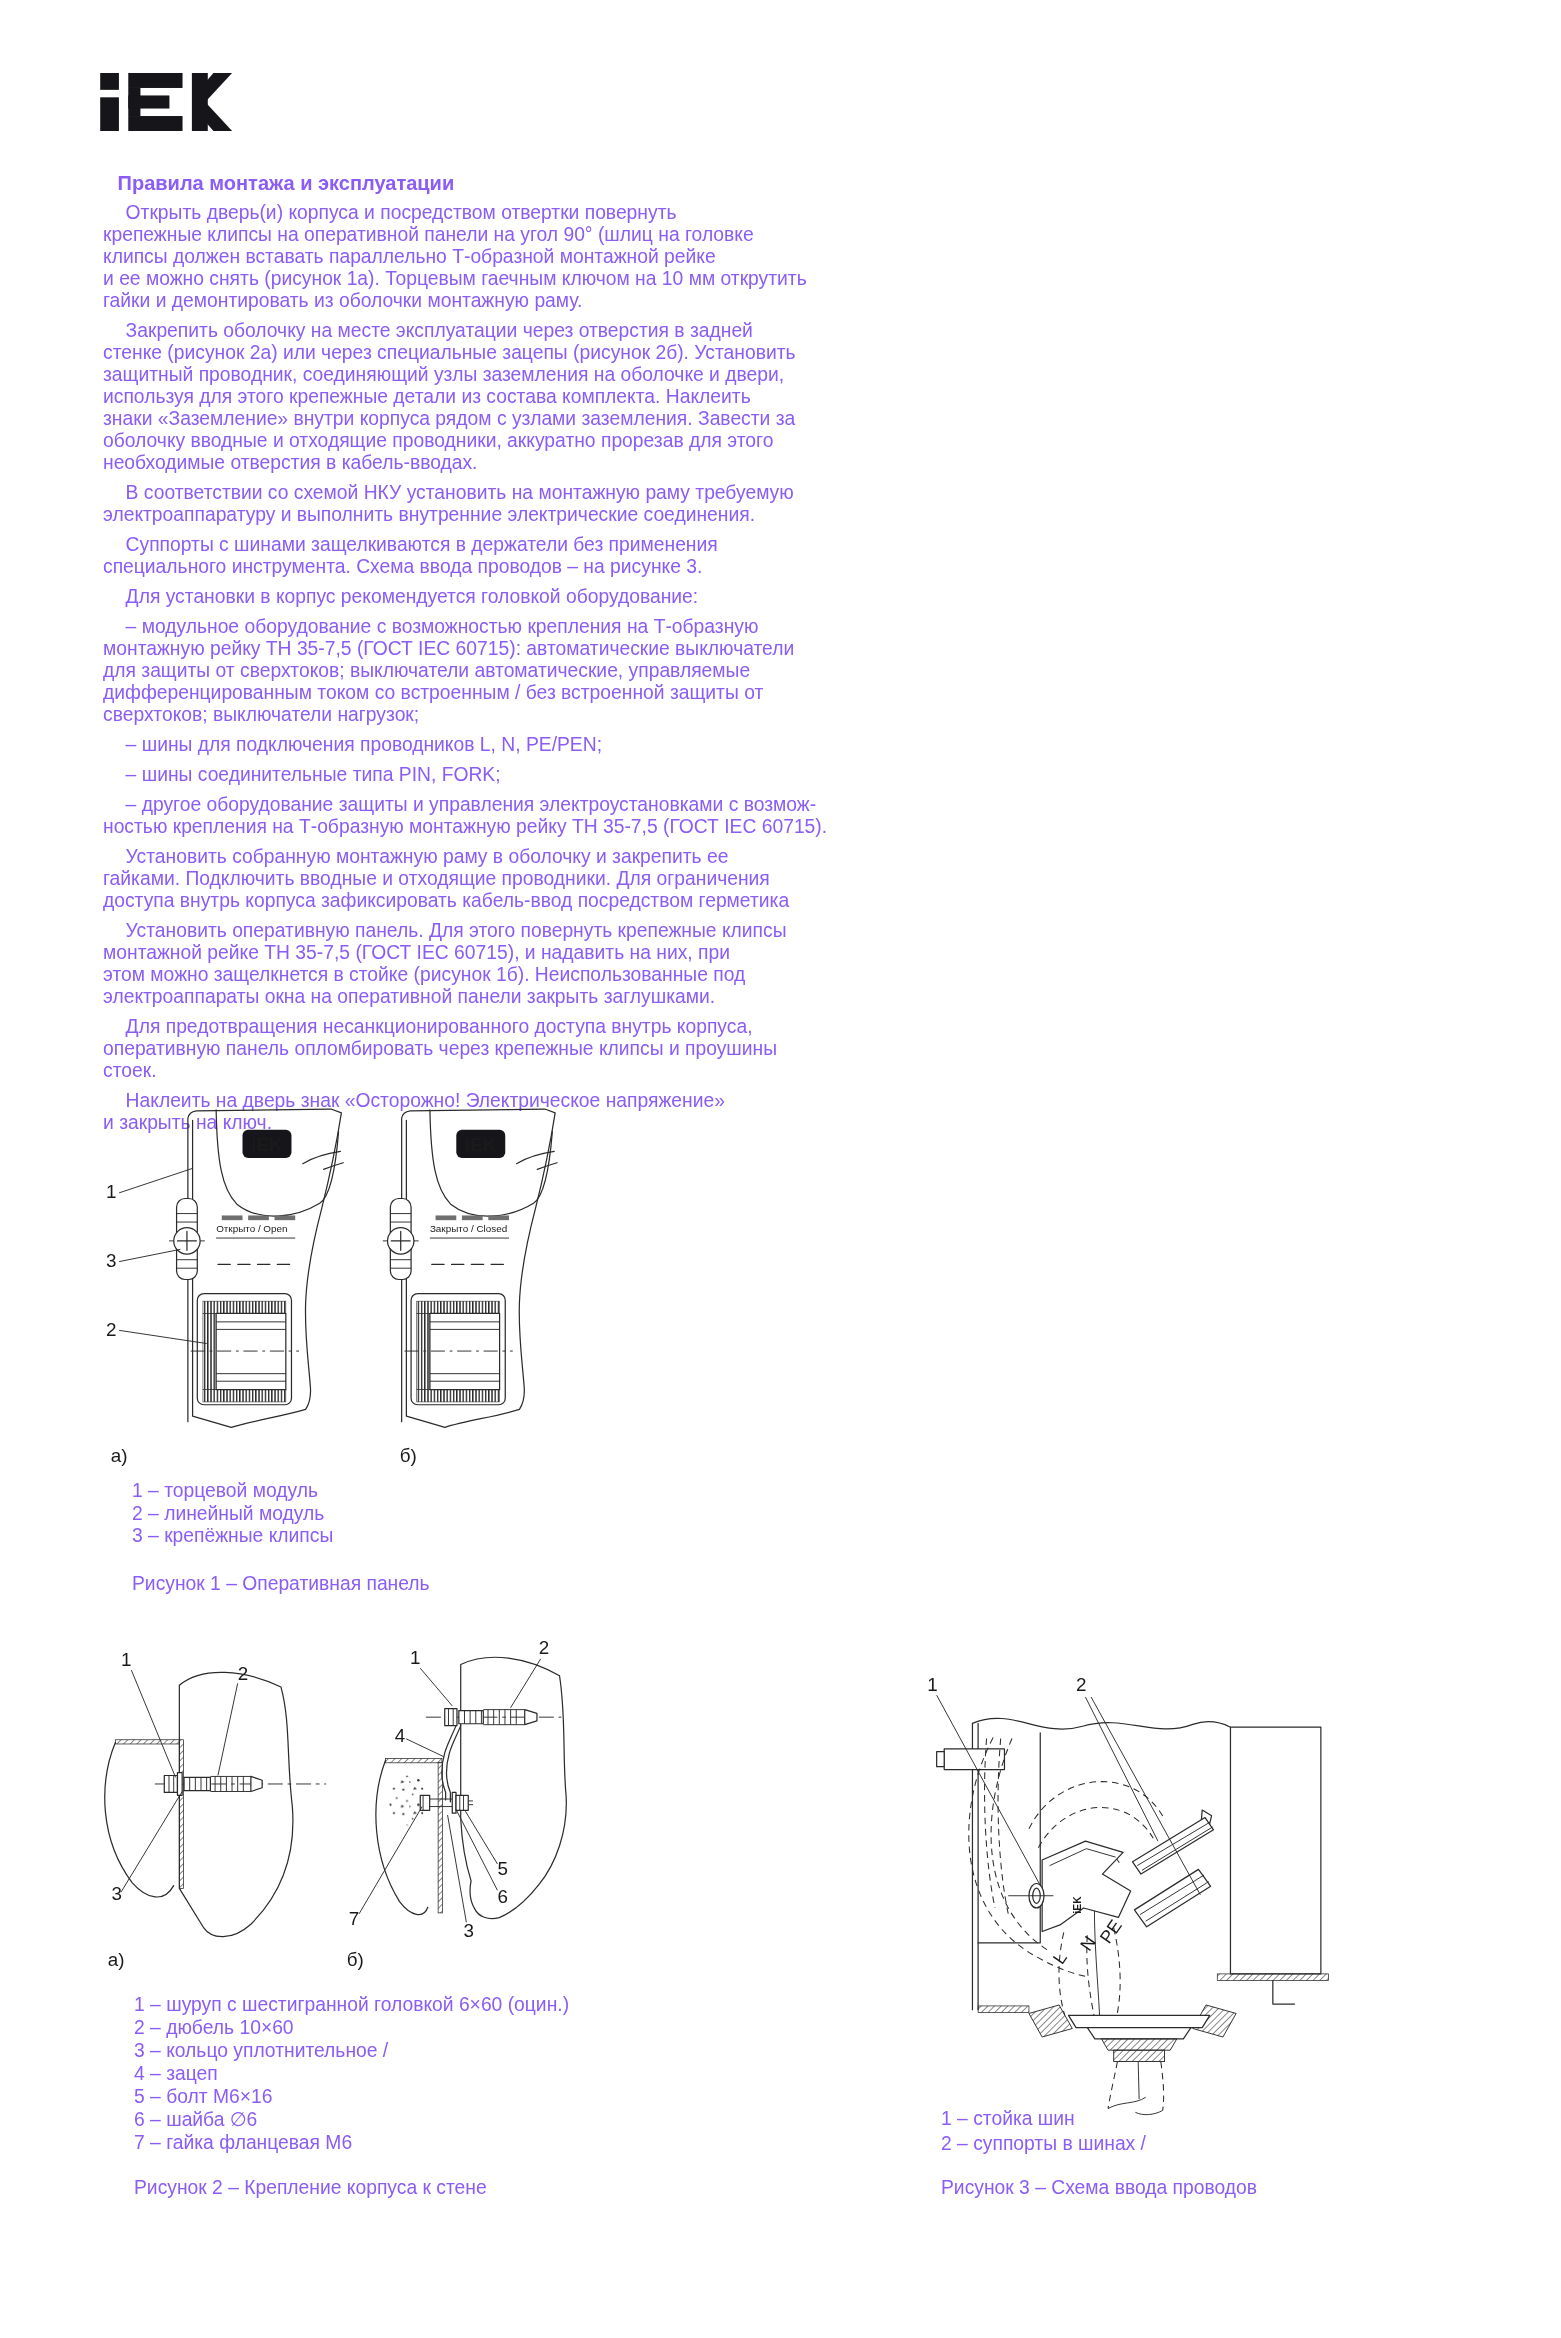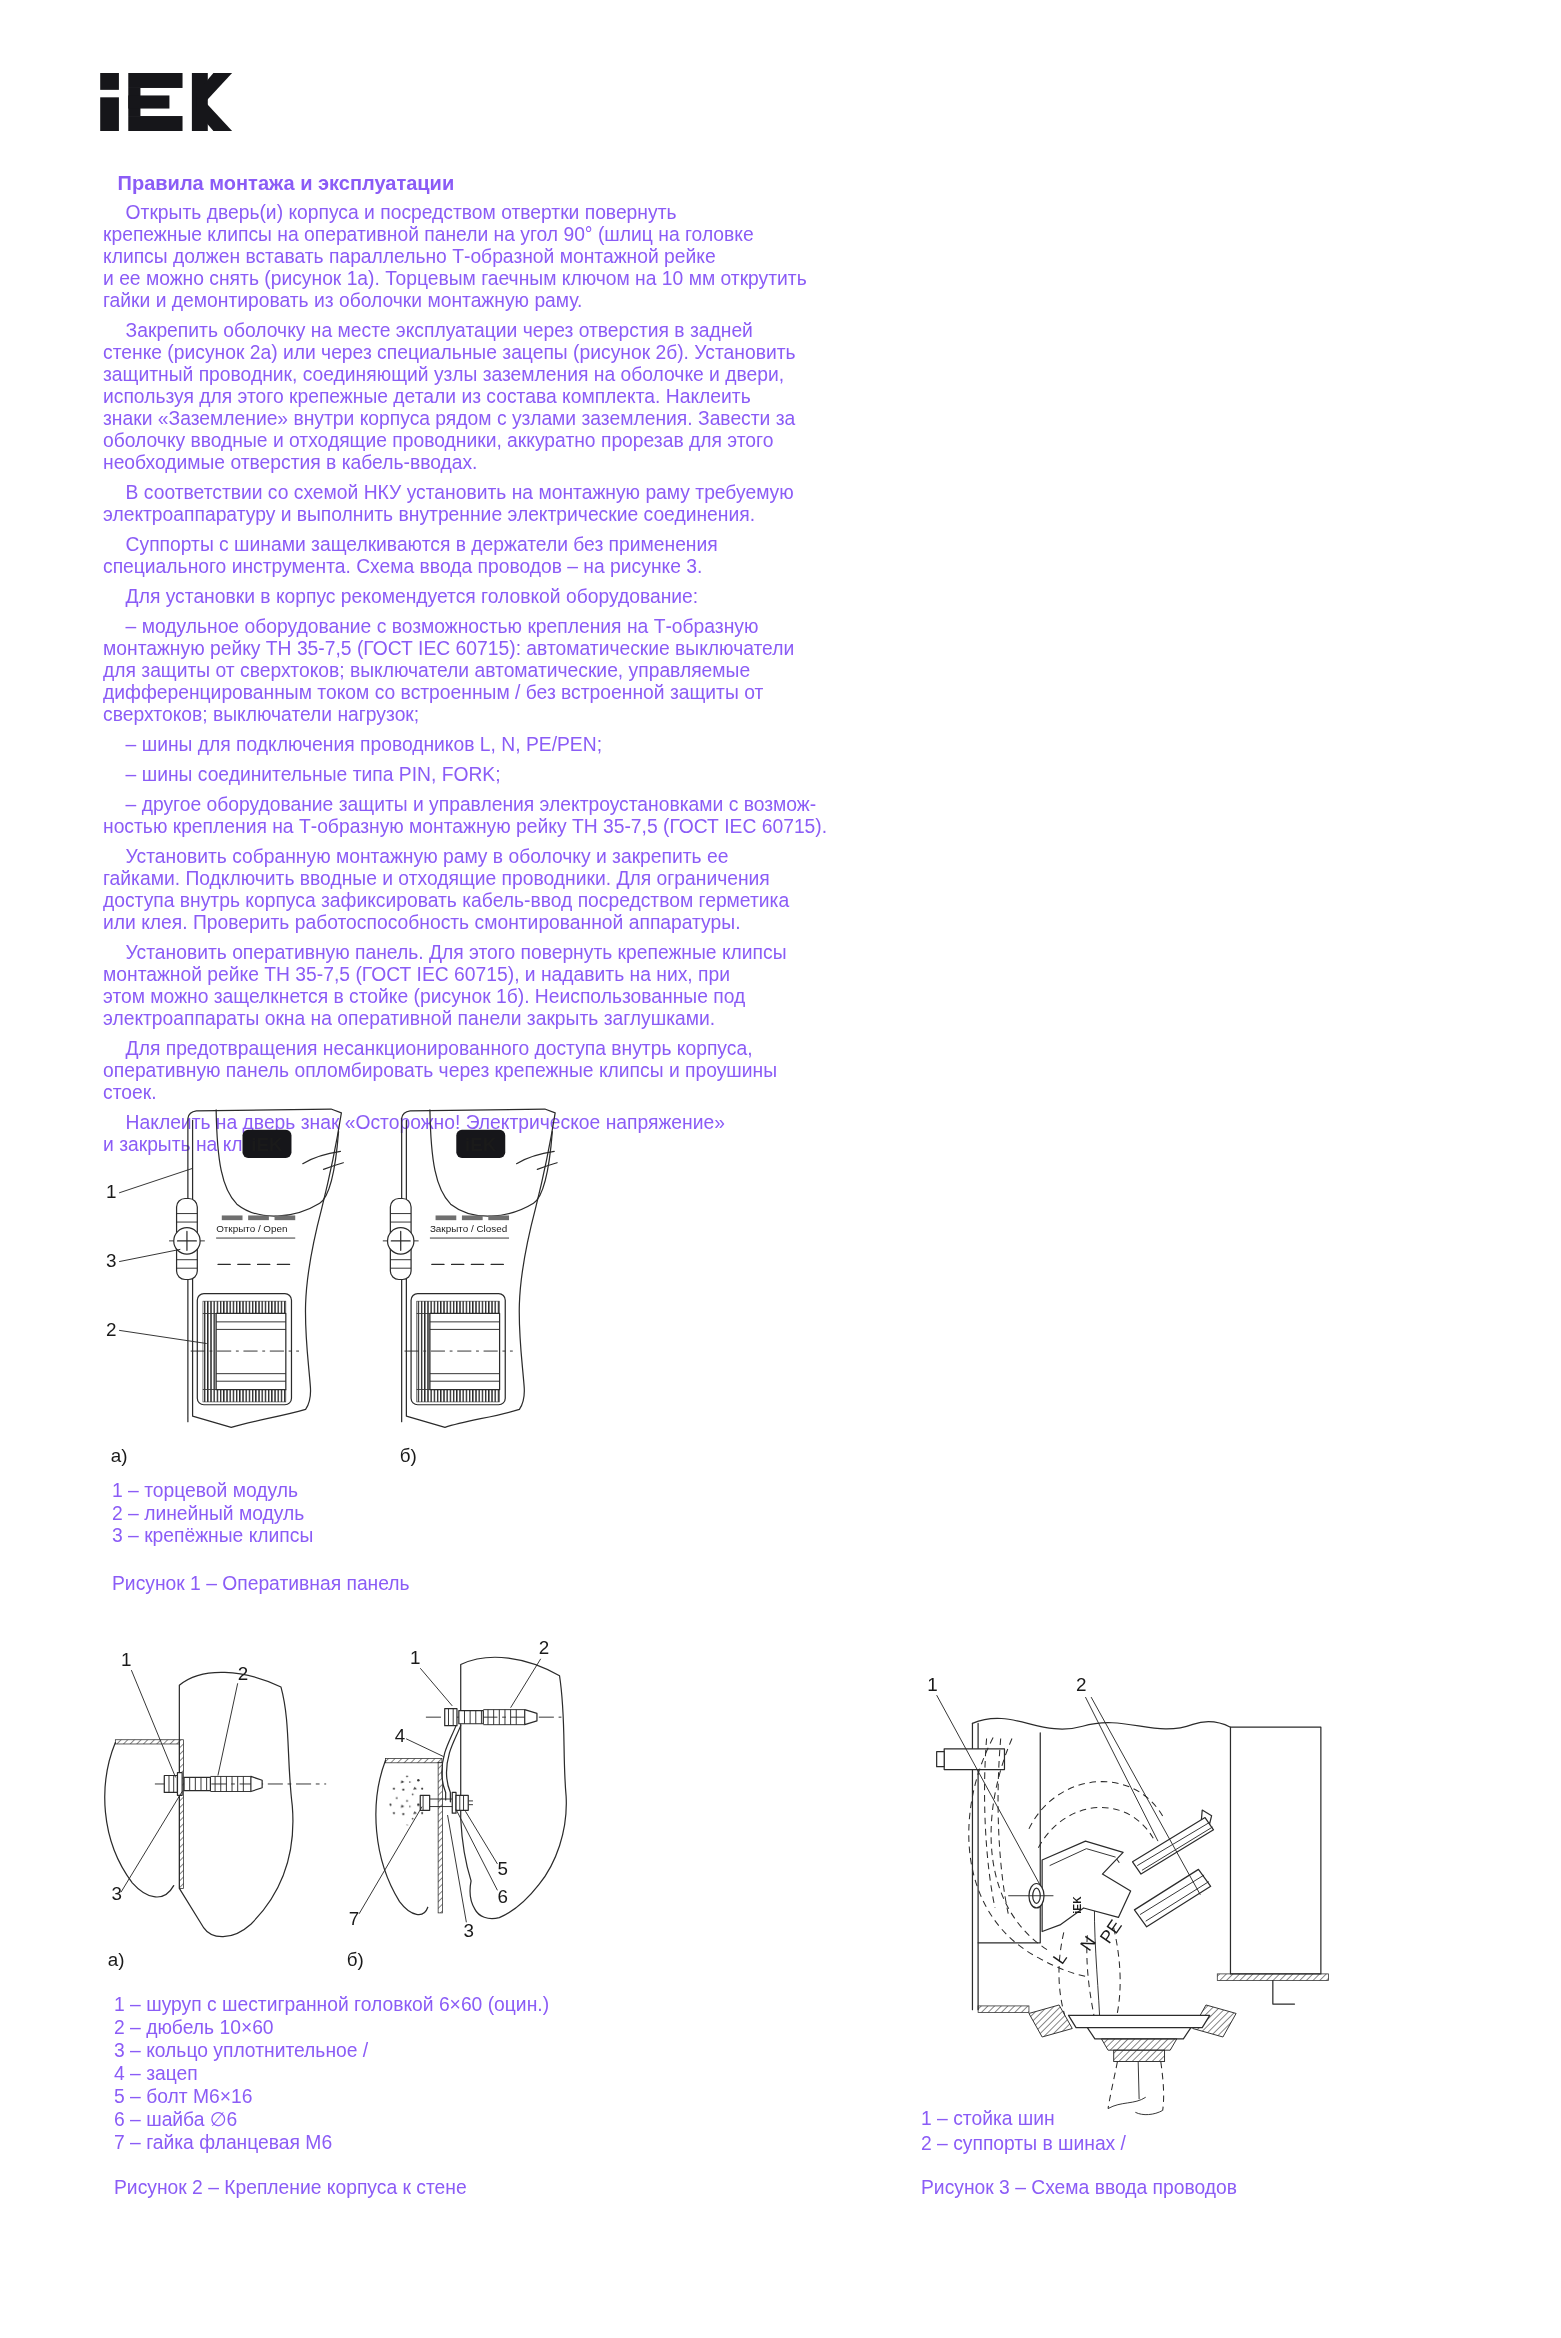--- a/index.html
+++ b/index.html
@@ -3,21 +3,21 @@
 <meta charset="utf-8">
 <style>
   html,body{margin:0;padding:0;background:#ffffff;}
   .page{position:relative;width:1561px;height:2338px;background:#fff;
         font-family:"Liberation Sans","DejaVu Sans",sans-serif;color:#8b5cf6;overflow:hidden;}
   .title{position:absolute;left:95px;top:172px;padding-left:22.6px;font-size:20px;font-weight:bold;white-space:nowrap;}
   .bodytext{position:absolute;left:95px;top:194px;}
   .bodytext p{margin:8px;font-size:19.3px;line-height:22px;}
   .ln{display:block;white-space:nowrap;}
   .ind{margin-left:22.6px;}
-  .leg{position:absolute;font-size:19.3px;}
+  .leg{position:absolute;font-size:19.3px;margin-left:20px;}
   .leg div{white-space:nowrap;}
   .fig1-leg{left:112px;top:1480px;line-height:22.6px;}
   .fig1-cap{left:112px;top:1573px;}
   .fig2-leg{left:114px;top:1993px;line-height:23px;}
   .fig2-cap{left:114px;top:2177px;}
   .fig3-leg{left:921px;top:2107px;line-height:24.5px;}
   .fig3-cap{left:921px;top:2177px;}
   svg.fig{position:absolute;overflow:visible;}
   svg text{font-family:"Liberation Sans","DejaVu Sans",sans-serif;fill:#1a1a1a;}
   .k{fill:none;stroke:#2b2b2b;stroke-width:1.3;stroke-linejoin:round;stroke-linecap:round;}
@@ -89,21 +89,20 @@
       <span class="ln ind">– шины соединительные типа PIN, FORK;</span>
     </p>
     <p>
       <span class="ln ind">– другое оборудование защиты и управления электроустановками с возмож-</span>
       <span class="ln">ностью крепления на Т-образную монтажную рейку ТН 35-7,5 (ГОСТ IEC 60715).</span>
     </p>
     <p>
       <span class="ln ind">Установить собранную монтажную раму в оболочку и закрепить ее</span>
       <span class="ln">гайками. Подключить вводные и отходящие проводники. Для ограничения</span>
       <span class="ln">доступа внутрь корпуса зафиксировать кабель-ввод посредством герметика</span>
-      <span class="ln">или клея. Проверить работоспособность смонтированной аппаратуры.</span>
     </p>
     <p>
       <span class="ln ind">Установить оперативную панель. Для этого повернуть крепежные клипсы</span>
       <span class="ln">монтажной рейке ТН 35-7,5 (ГОСТ IEC 60715), и надавить на них, при</span>
       <span class="ln">этом можно защелкнется в стойке (рисунок 1б). Неиспользованные под</span>
       <span class="ln">электроаппараты окна на оперативной панели закрыть заглушками.</span>
     </p>
     <p>
       <span class="ln ind">Для предотвращения несанкционированного доступа внутрь корпуса,</span>
       <span class="ln">оперативную панель опломбировать через крепежные клипсы и проушины</span>

